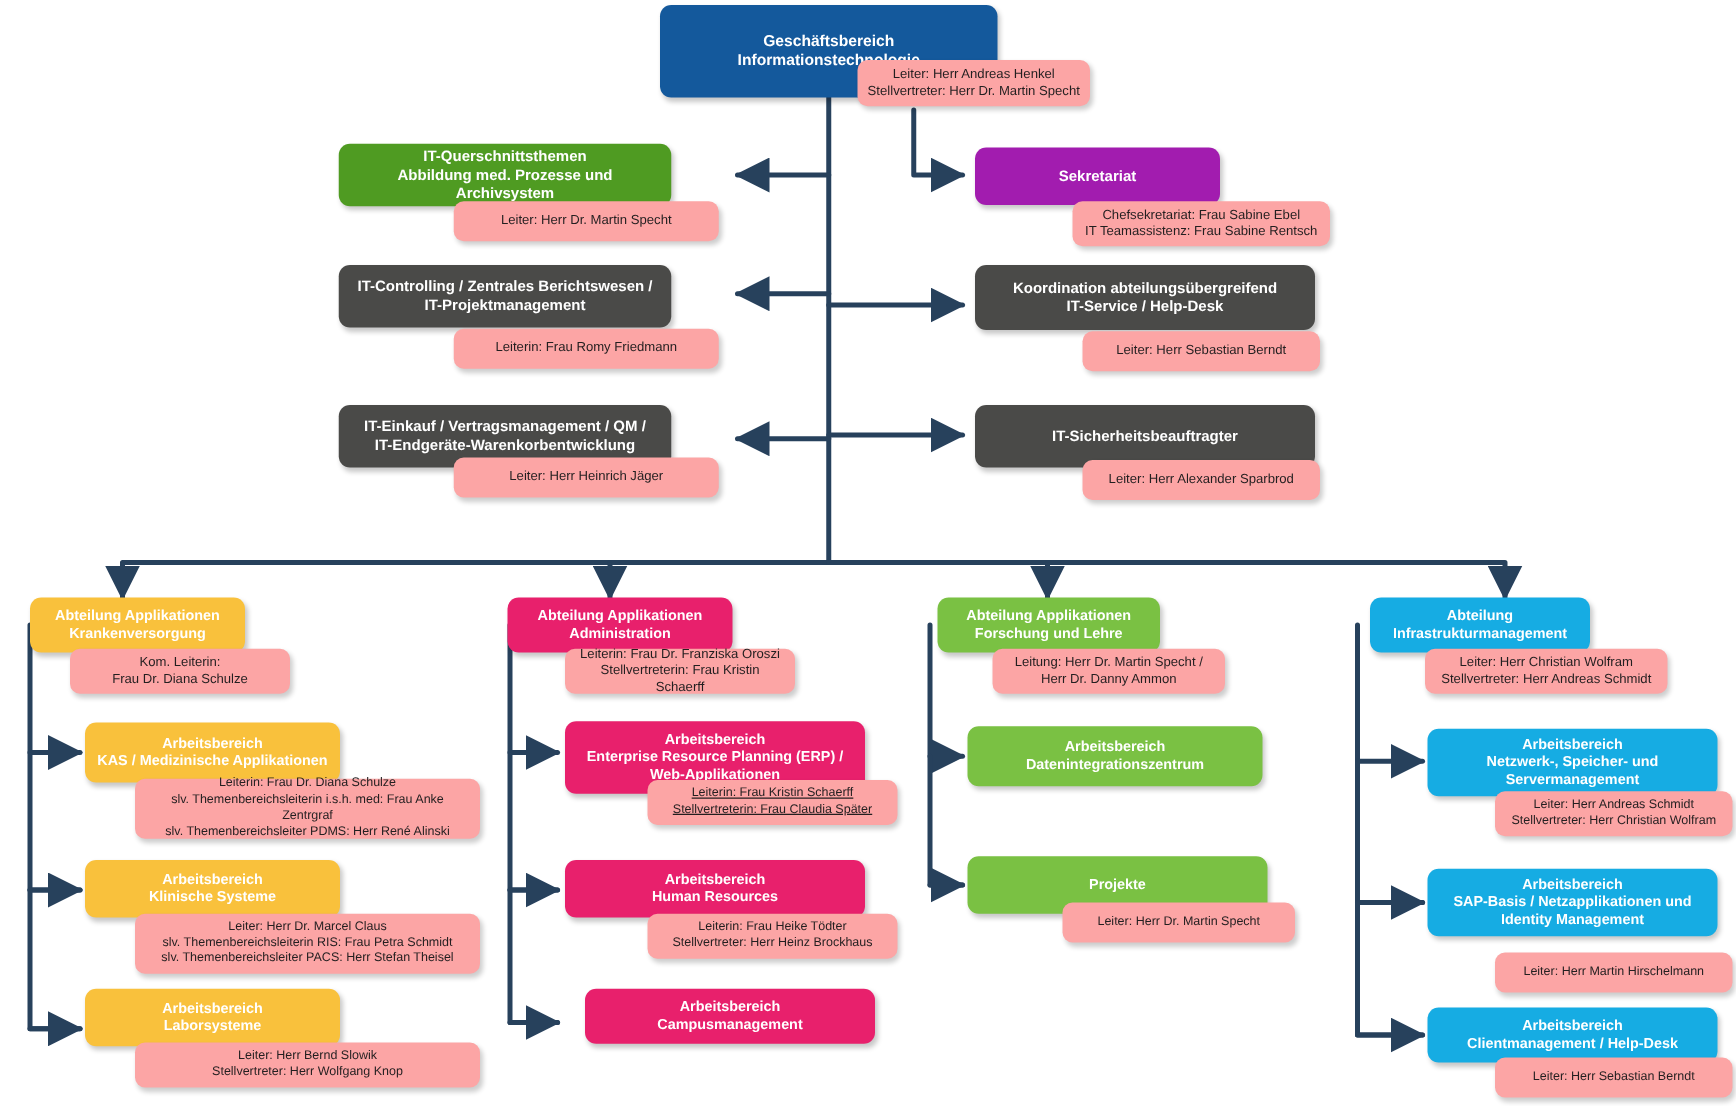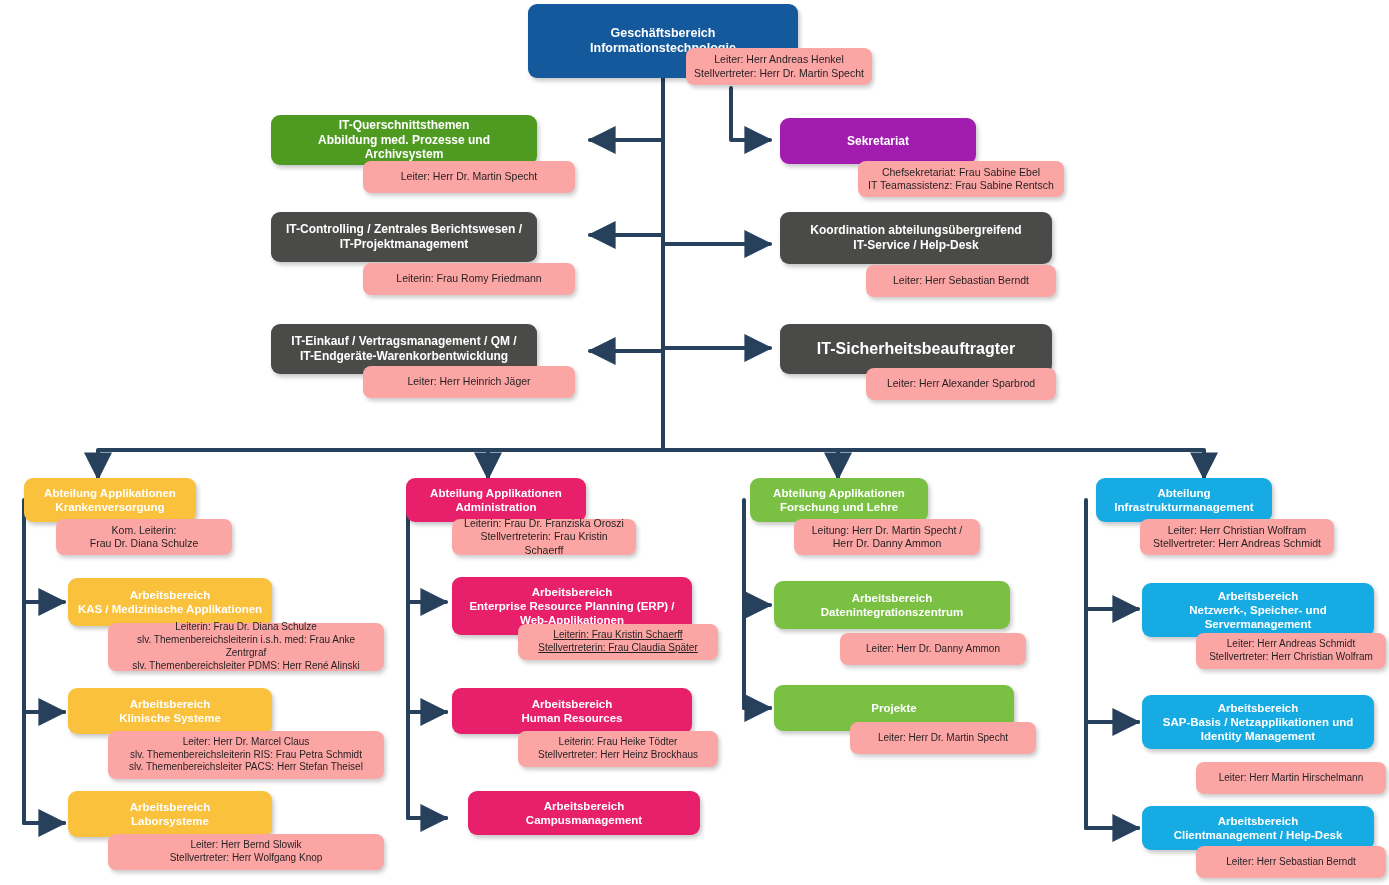--- a/index.html
+++ b/index.html
@@ -160,21 +160,21 @@
   </div>
 
   <div class="node c-dark" style="left:780px; top:212px; width:272px; height:52px; font-size:12px; white-space:pre-line;">
     <span class="lbl">Koordination abteilungsübergreifend
 IT-Service / Help-Desk</span>
   </div>
   <div class="info" style="left:866px; top:265px; width:190px; height:32px; font-size:10.5px;">
     <span class="txt">Leiter: Herr Sebastian Berndt</span>
   </div>
 
-  <div class="node c-dark" style="left:780px; top:324px; width:272px; height:50px; font-size:16px; white-space:pre-line;">
+  <div class="node c-dark" style="left:780px; top:324px; width:272px; height:50px; font-size:12px; white-space:pre-line;">
     <span class="lbl">IT-Sicherheitsbeauftragter</span>
   </div>
   <div class="info" style="left:866px; top:368px; width:190px; height:32px; font-size:10.5px;">
     <span class="txt">Leiter: Herr Alexander Sparbrod</span>
   </div>
 
   <div class="node c-yellow" style="left:24px; top:478px; width:172px; height:44px; font-size:11.5px; white-space:pre-line;">
     <span class="lbl">Abteilung Applikationen
 Krankenversorgung</span>
   </div>
@@ -251,23 +251,20 @@
   </div>
   <div class="info" style="left:794px; top:519px; width:186px; height:36px; font-size:10.5px;">
     <span class="txt">Leitung: Herr Dr. Martin Specht /
 Herr Dr. Danny Ammon</span>
   </div>
 
   <div class="node c-lgreen" style="left:774px; top:581px; width:236px; height:48px; font-size:11.5px; white-space:pre-line;">
     <span class="lbl">Arbeitsbereich
 Datenintegrationszentrum</span>
   </div>
-  <div class="info" style="left:840px; top:633px; width:186px; height:32px; font-size:10px;">
-    <span class="txt">Leiter: Herr Dr. Danny Ammon</span>
-  </div>
 
   <div class="node c-lgreen" style="left:774px; top:685px; width:240px; height:46px; font-size:11.5px; white-space:pre-line;">
     <span class="lbl">Projekte</span>
   </div>
   <div class="info" style="left:850px; top:722px; width:186px; height:32px; font-size:10px;">
     <span class="txt">Leiter: Herr Dr. Martin Specht</span>
   </div>
 
   <div class="node c-cyan" style="left:1096px; top:478px; width:176px; height:44px; font-size:11.5px; white-space:pre-line;">
     <span class="lbl">Abteilung

